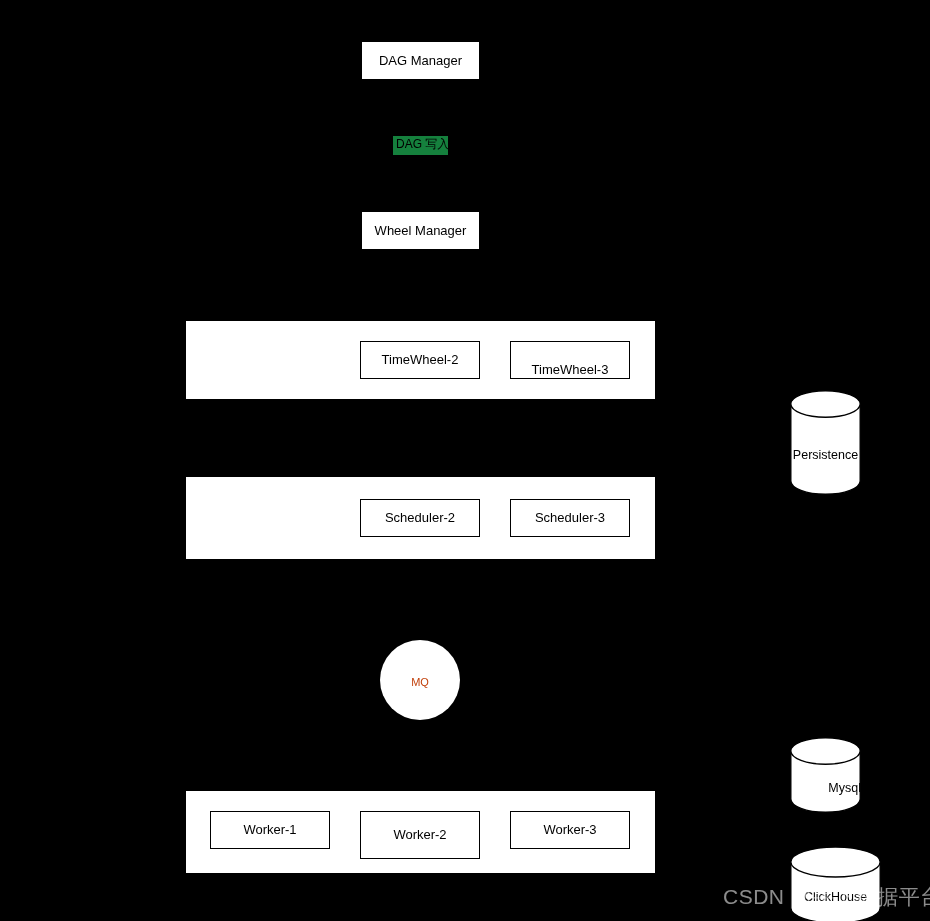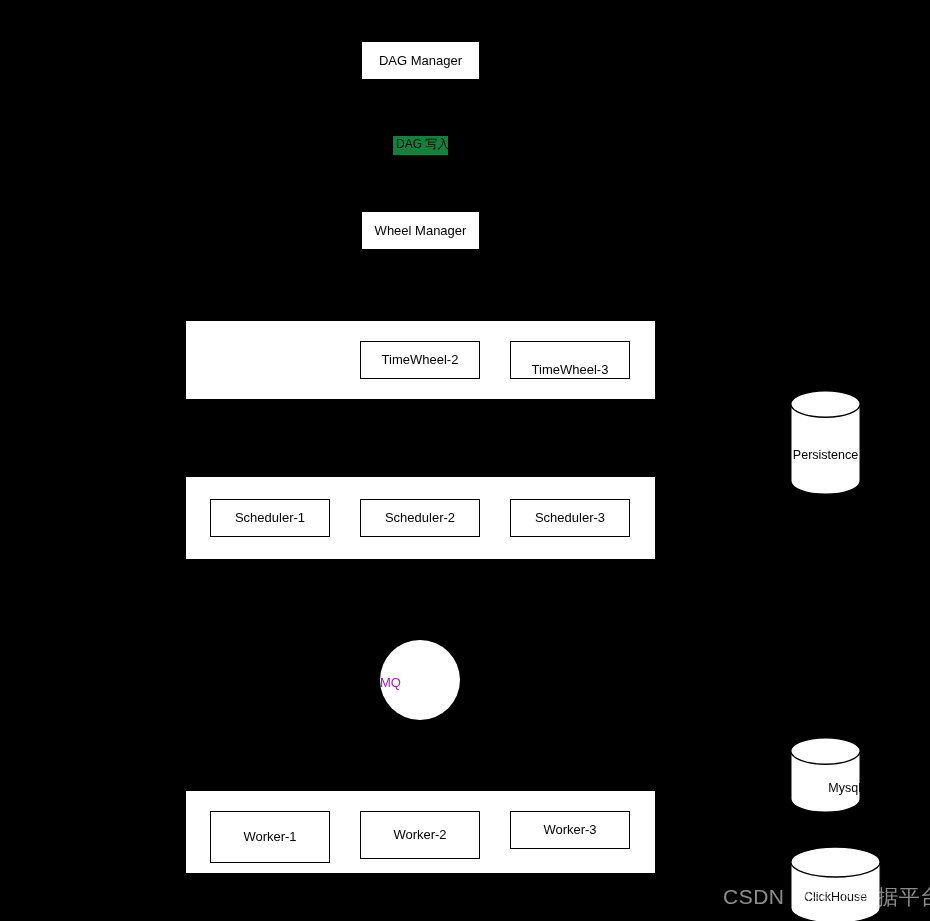--- a/index.html
+++ b/index.html
@@ -46,22 +46,23 @@
     box-sizing: border-box;
     white-space: nowrap;
     text-align: center;
   }
   .mq-circle {
     position: absolute;
     background: #ffffff;
     border-radius: 50%;
     display: flex;
     align-items: center;
-    color: #a21caf;
-    font-size: 13px;
+    justify-content: center;
+    color: #c2410c;
+    font-size: 11px;
     box-sizing: border-box;
   }
   .mq-circle span {
     position: relative;
     top: 2px;
   }
   .cylinder {
     position: absolute;
   }
   .cylinder svg {
@@ -121,36 +122,33 @@
 
   <div class="group-panel" style="left:186px; top:321px; width:469px; height:78px;"></div>
   <div class="node-box" style="left:360px; top:341px; width:120px; height:38px;">
     <span>TimeWheel-2</span>
   </div>
   <div class="node-box" style="left:510px; top:341px; width:120px; height:38px;align-items:flex-end;">
     <span>TimeWheel-3</span>
   </div>
 
   <div class="group-panel" style="left:186px; top:477px; width:469px; height:82px;"></div>
-  <div class="node-box" style="left:210px; top:499px; width:120px; height:38px;">
-    <span>Scheduler-1</span>
-  </div>
   <div class="node-box" style="left:360px; top:499px; width:120px; height:38px;">
     <span>Scheduler-2</span>
   </div>
   <div class="node-box" style="left:510px; top:499px; width:120px; height:38px;">
     <span>Scheduler-3</span>
   </div>
 
   <div class="mq-circle" style="left:380px; top:640px; width:80px; height:80px;">
     <span>MQ</span>
   </div>
 
   <div class="group-panel" style="left:186px; top:791px; width:469px; height:82px;"></div>
-  <div class="node-box" style="left:210px; top:811px; width:120px; height:52px;">
+  <div class="node-box" style="left:210px; top:811px; width:120px; height:38px;">
     <span>Worker-1</span>
   </div>
   <div class="node-box" style="left:360px; top:811px; width:120px; height:48px;">
     <span>Worker-2</span>
   </div>
   <div class="node-box" style="left:510px; top:811px; width:120px; height:38px;">
     <span>Worker-3</span>
   </div>
 
   <div class="cylinder" style="left:790px; top:390px; width:71px; height:105px;">

